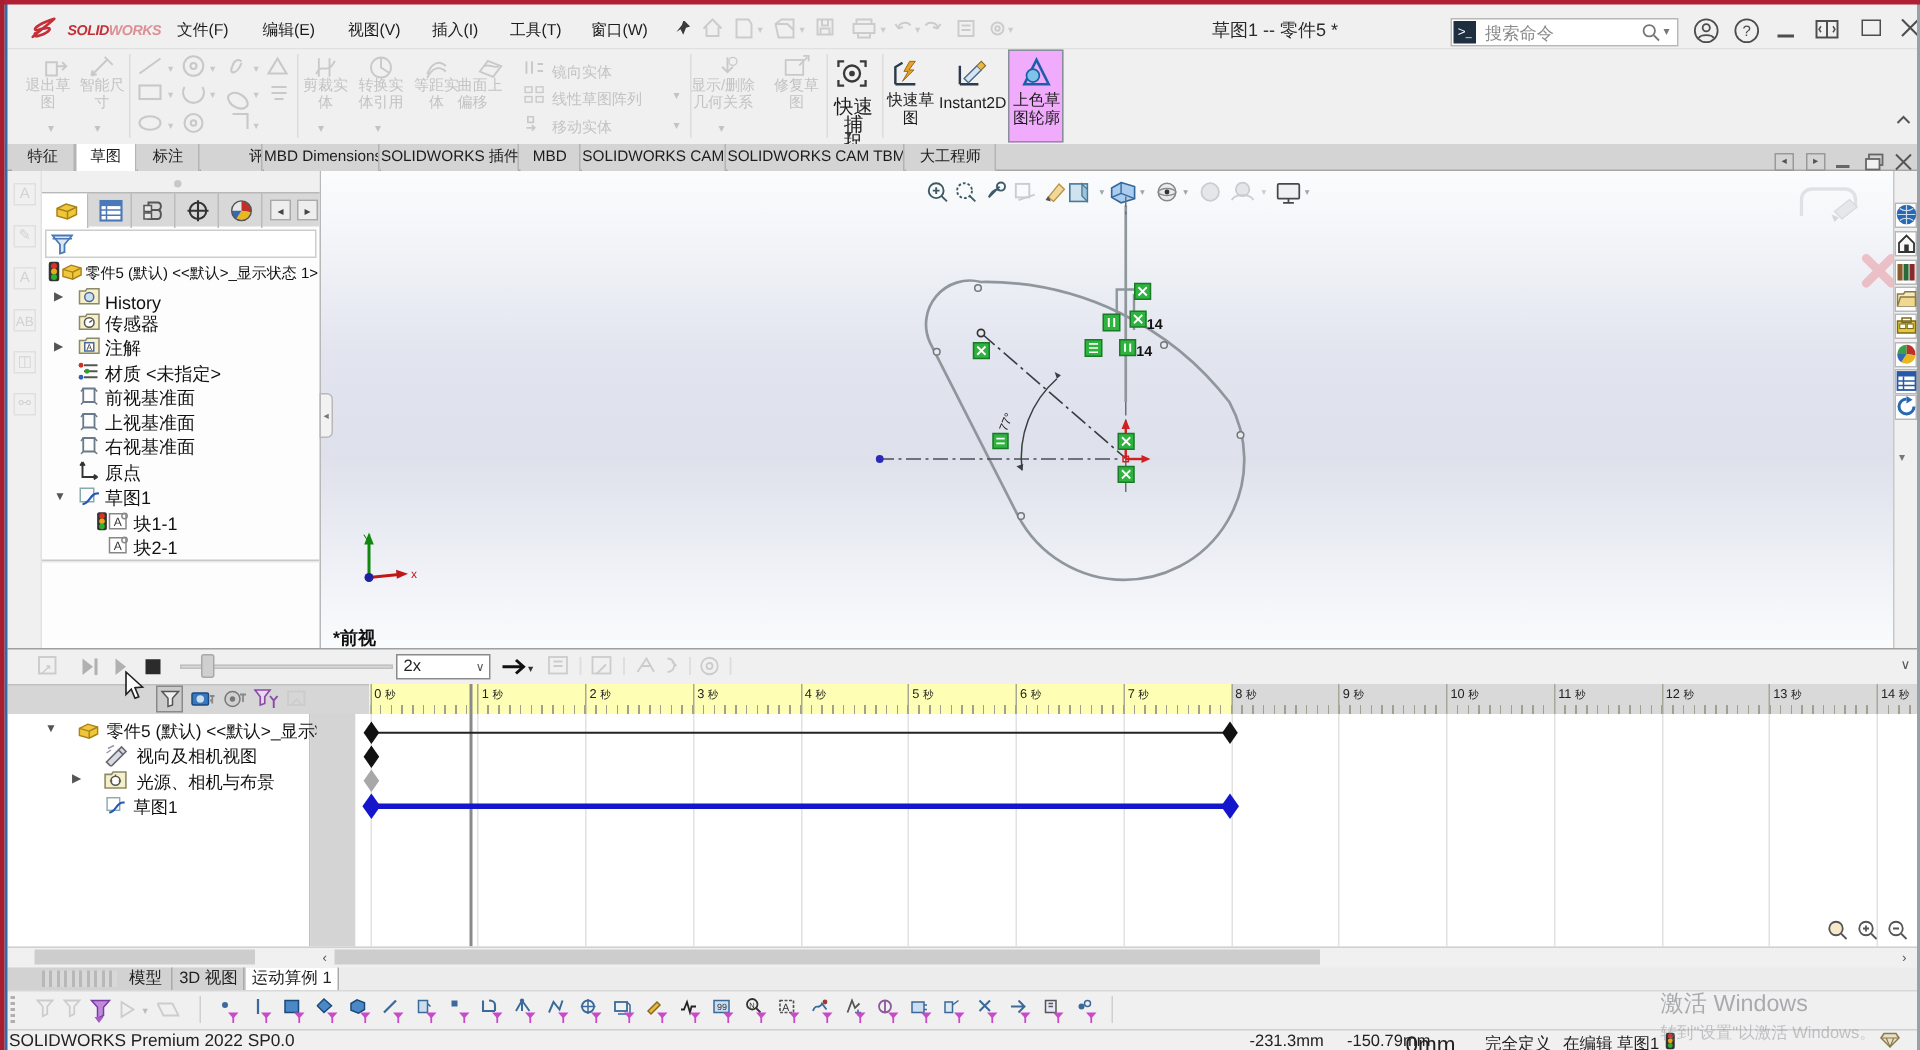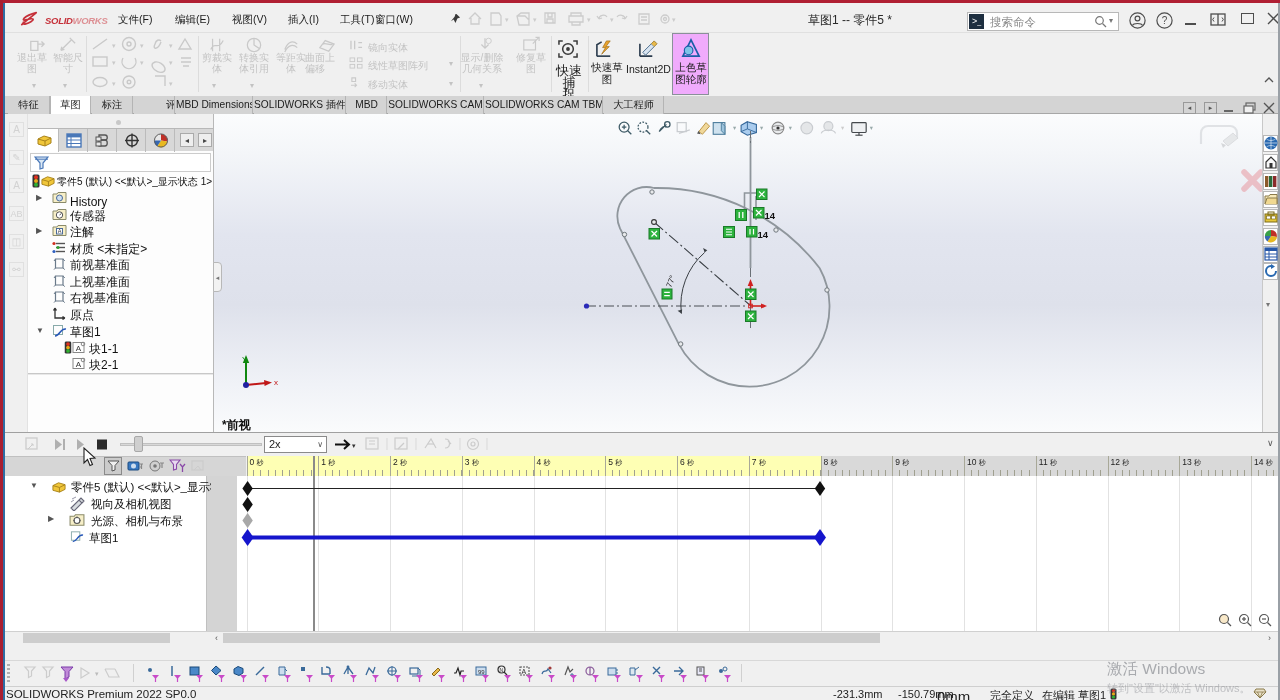--- a/index.html
+++ b/index.html
@@ -23,21 +23,21 @@
   <svg class="abs" style="left:12px;top:8px" width="24" height="16" viewBox="0 0 30 20">
     <path d="M6 17 C10 13 20 6 24 2 M24 2 C20 3 12 6 9 9 C7 11 8 12 11 11 C15 10 19 9 20 10 C21 12 15 15 11 16 C8 17 7 16 8 14" stroke="#c52f38" stroke-width="2.2" fill="none" stroke-linecap="round"></path>
   </svg>
   <span class="abs" style="left:40px;top:11.5px;font-size:9.5px;font-weight:bold;color:#c52f38;font-style:italic;letter-spacing:-0.3px">SOLID<span style="color:#dd9094">WORKS</span></span>
 
   <span class="abs" style="left:113px;top:10px;font-size:10.5px;color:#1c1c1c;white-space:nowrap">文件(F)</span>
   <span class="abs" style="left:170px;top:10px;font-size:10.5px;color:#1c1c1c;white-space:nowrap">编辑(E)</span>
   <span class="abs" style="left:227px;top:10px;font-size:10.5px;color:#1c1c1c;white-space:nowrap">视图(V)</span>
   <span class="abs" style="left:283px;top:10px;font-size:10.5px;color:#1c1c1c;white-space:nowrap">插入(I)</span>
   <span class="abs" style="left:335px;top:10px;font-size:10.5px;color:#1c1c1c;white-space:nowrap">工具(T)</span>
-  <span class="abs" style="left:370px;top:10px;font-size:10.5px;color:#1c1c1c;white-space:nowrap">窗口(W)</span>
+  <span class="abs" style="left:389px;top:10px;font-size:10.5px;color:#1c1c1c;white-space:nowrap">窗口(W)</span>
   <svg class="abs" style="left:445px;top:10px" width="11" height="11" viewBox="0 0 12 12">
         <path d="M7 1 L11 5 L8 6 L6 11 L4 7 L1 9 L5 4 L6 1 Z" fill="#3a3a3a"></path>
       </svg>
 
   <svg class="abs" style="left:462px;top:8px" width="260" height="16" viewBox="0 0 260 16">
     <g stroke="#cccccc" stroke-width="1.3" fill="none">
       <path d="M2 8 L8 2 L14 8 M4 7 L4 13 L12 13 L12 7"></path>
       <path d="M24 2 L32 2 L34 5 L34 14 L24 14 Z"></path>
       <path d="M50 5 L54 2 L62 2 L62 14 L52 14 Z M50 5 L58 5 L62 9"></path>
       <path d="M78 2 L88 2 L88 12 L78 12 Z M81 2 L81 6 L85 6 L85 2 M80 12 L80 8 L86 8 L86 12"></path>
@@ -779,20 +779,27 @@
   </svg>
   <div class="abs" style="left:1262px;top:5px;color:#555;font-size:9px">∨</div>
 
   <div class="abs" style="left:0;top:198px;width:1273px;height:15px;background:#f0f0f0;border-top:1px solid #d0d0d0"></div>
   <div class="abs" style="left:18px;top:200px;width:147px;height:10px;background:#cdcdcd"></div>
   <div class="abs" style="left:205px;top:199px;width:13px;height:13px;color:#555;font-size:9px;text-align:center;line-height:13px">‹</div>
   <div class="abs" style="left:218px;top:200px;width:657px;height:10px;background:#cdcdcd"></div>
   <div class="abs" style="left:1258px;top:199px;width:13px;height:13px;color:#555;font-size:9px;text-align:center;line-height:13px">›</div>
 </div>
 
+<div id="bottabs" class="abs" style="left:5px;top:645px;width:1273px;height:15px;background:#ececec;font-size:11px;color:#222;">
+  <div class="abs" style="left:0;top:0;width:220px;height:15px;background:#d2d2d2;"></div>
+  <div class="abs" style="left:23px;top:2px;width:50px;height:11px;background:repeating-linear-gradient(90deg,#b8b8b8 0 2px,#d8d8d8 2px 5px)"></div>
+  <div class="abs" style="left:75px;top:0;width:35px;height:15px;text-align:center;line-height:15px;border-right:1px solid #aaa">模型</div>
+  <div class="abs" style="left:111px;top:0;width:47px;height:15px;text-align:center;line-height:15px;border-right:1px solid #aaa">3D 视图</div>
+  <div class="abs" style="left:159px;top:0;width:62px;height:15px;background:#fff;text-align:center;line-height:15px;border-right:1px solid #aaa">运动算例 1</div>
+</div>
 
 <div id="bottool" class="abs" style="left:5px;top:660px;width:1273px;height:26px;background:#f0f0f0;border-top:1px solid #d8d8d8;overflow:hidden;">
       <div class="abs" style="left:2px;top:3px;width:3px;height:20px;background:repeating-linear-gradient(180deg,#b0b0b0 0 2px,transparent 2px 4px)"></div>
       <svg class="abs" style="left:18px;top:4px" width="110" height="18" viewBox="0 0 110 18">
         <g fill="none" stroke="#ccc" stroke-width="1.2">
           <path d="M2 2 L12 2 L8.5 6 L8.5 11 L5.5 12.5 L5.5 6 Z"></path>
           <path d="M20 2 L30 2 L26.5 6 L26.5 11 L23.5 12.5 L23.5 6 Z"></path>
         </g>
         <path d="M38 2 L50 2 L46 6.5 L46 12 L42 14 L42 6.5 Z" fill="#c08ad8" stroke="#7a3aa8" stroke-width="1"></path>
         <path d="M40 13 l3 4 l3 -4 Z" fill="#a858c8"></path>

